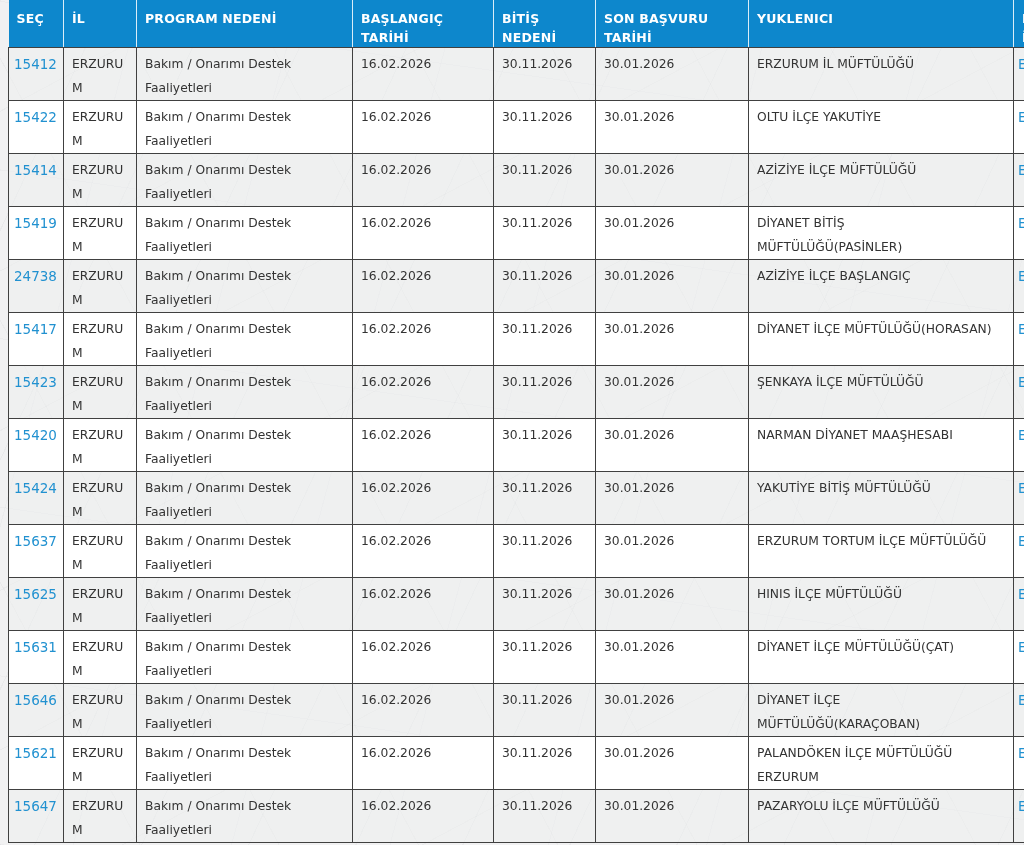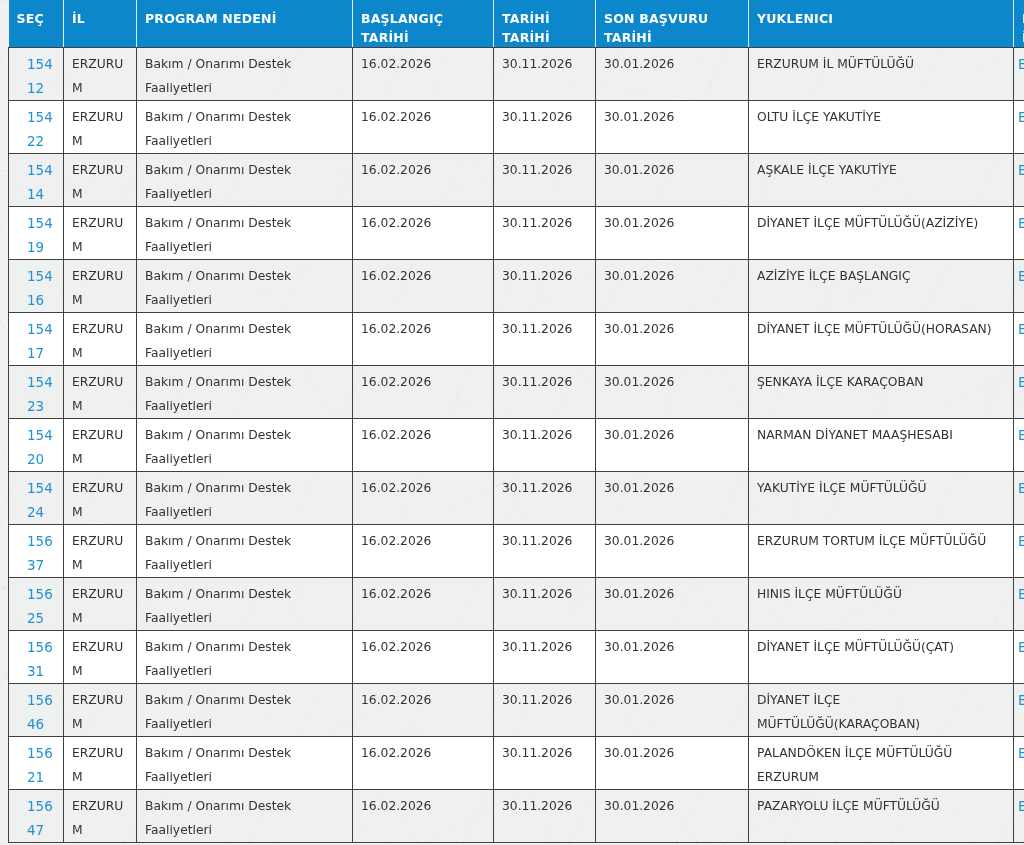--- a/index.html
+++ b/index.html
@@ -65,21 +65,21 @@
     height: 52px;
     border: 1px solid #404040;
     word-wrap: break-word;
   }
 
   tr.odd td  { background: rgba(237,238,239,0.55); }
   tr.even td { background: #ffffff; }
 
   td.cell-sec {
     font-size: 13.5px;
-    padding-left: 18px;
+    padding-left: 5px;
     padding-right: 2px;
   }
   .id-link, .action-link {
     color: #2191d0;
     text-decoration: none;
     cursor: pointer;
   }
   td.cell-action {
     font-size: 13.5px;
     padding-left: 4px;
@@ -100,21 +100,21 @@
       <col style="width:153px">
       <col style="width:265px">
       <col style="width:150px">
     </colgroup>
     <thead>
       <tr>
         <th>SEÇ</th>
         <th>İL</th>
         <th>PROGRAM NEDENİ</th>
         <th>BAŞLANGIÇ TARİHİ</th>
-        <th>TARİHİ TARİHİ</th>
+        <th>BİTİŞ NEDENİ</th>
         <th>SON BAŞVURU TARİHİ</th>
         <th>YUKLENICI</th>
         <th>
           <span style="display:block">E</span>
           <span style="display:block">İ</span>
         </th>
       </tr>
     </thead>
     <tbody>
         <tr class="odd">
@@ -137,35 +137,35 @@
     <td class="cell-contractor">OLTU İLÇE YAKUTİYE</td>
     <td class="cell-action"><a class="action-link" href="#">E</a></td>
   </tr>
         <tr class="odd">
     <td class="cell-sec"><a class="id-link" href="#">15414</a></td>
     <td>ERZURUM</td>
     <td>Bakım / Onarımı Destek Faaliyetleri</td>
     <td>16.02.2026</td>
     <td>30.11.2026</td>
     <td>30.01.2026</td>
-    <td class="cell-contractor">AŞKALE İLÇE YAKUTİYE</td>
+    <td class="cell-contractor">AZİZİYE İLÇE MÜFTÜLÜĞÜ</td>
     <td class="cell-action"><a class="action-link" href="#">E</a></td>
   </tr>
         <tr class="even">
     <td class="cell-sec"><a class="id-link" href="#">15419</a></td>
     <td>ERZURUM</td>
     <td>Bakım / Onarımı Destek Faaliyetleri</td>
     <td>16.02.2026</td>
     <td>30.11.2026</td>
     <td>30.01.2026</td>
-    <td class="cell-contractor">DİYANET İLÇE MÜFTÜLÜĞÜ(AZİZİYE)</td>
-    <td class="cell-action"><a class="action-link" href="#">E</a></td>
-  </tr>
-        <tr class="odd">
-    <td class="cell-sec"><a class="id-link" href="#">15416</a></td>
+    <td class="cell-contractor">DİYANET BİTİŞ MÜFTÜLÜĞÜ(PASİNLER)</td>
+    <td class="cell-action"><a class="action-link" href="#">E</a></td>
+  </tr>
+        <tr class="odd">
+    <td class="cell-sec"><a class="id-link" href="#">24738</a></td>
     <td>ERZURUM</td>
     <td>Bakım / Onarımı Destek Faaliyetleri</td>
     <td>16.02.2026</td>
     <td>30.11.2026</td>
     <td>30.01.2026</td>
     <td class="cell-contractor">AZİZİYE İLÇE BAŞLANGIÇ</td>
     <td class="cell-action"><a class="action-link" href="#">E</a></td>
   </tr>
         <tr class="even">
     <td class="cell-sec"><a class="id-link" href="#">15417</a></td>
@@ -177,41 +177,41 @@
     <td class="cell-contractor">DİYANET İLÇE MÜFTÜLÜĞÜ(HORASAN)</td>
     <td class="cell-action"><a class="action-link" href="#">E</a></td>
   </tr>
         <tr class="odd">
     <td class="cell-sec"><a class="id-link" href="#">15423</a></td>
     <td>ERZURUM</td>
     <td>Bakım / Onarımı Destek Faaliyetleri</td>
     <td>16.02.2026</td>
     <td>30.11.2026</td>
     <td>30.01.2026</td>
-    <td class="cell-contractor">ŞENKAYA İLÇE KARAÇOBAN</td>
+    <td class="cell-contractor">ŞENKAYA İLÇE MÜFTÜLÜĞÜ</td>
     <td class="cell-action"><a class="action-link" href="#">E</a></td>
   </tr>
         <tr class="even">
     <td class="cell-sec"><a class="id-link" href="#">15420</a></td>
     <td>ERZURUM</td>
     <td>Bakım / Onarımı Destek Faaliyetleri</td>
     <td>16.02.2026</td>
     <td>30.11.2026</td>
     <td>30.01.2026</td>
     <td class="cell-contractor">NARMAN DİYANET MAAŞHESABI</td>
     <td class="cell-action"><a class="action-link" href="#">E</a></td>
   </tr>
         <tr class="odd">
     <td class="cell-sec"><a class="id-link" href="#">15424</a></td>
     <td>ERZURUM</td>
     <td>Bakım / Onarımı Destek Faaliyetleri</td>
     <td>16.02.2026</td>
     <td>30.11.2026</td>
     <td>30.01.2026</td>
-    <td class="cell-contractor">YAKUTİYE İLÇE MÜFTÜLÜĞÜ</td>
+    <td class="cell-contractor">YAKUTİYE BİTİŞ MÜFTÜLÜĞÜ</td>
     <td class="cell-action"><a class="action-link" href="#">E</a></td>
   </tr>
         <tr class="even">
     <td class="cell-sec"><a class="id-link" href="#">15637</a></td>
     <td>ERZURUM</td>
     <td>Bakım / Onarımı Destek Faaliyetleri</td>
     <td>16.02.2026</td>
     <td>30.11.2026</td>
     <td>30.01.2026</td>
     <td class="cell-contractor">ERZURUM TORTUM İLÇE MÜFTÜLÜĞÜ</td>

